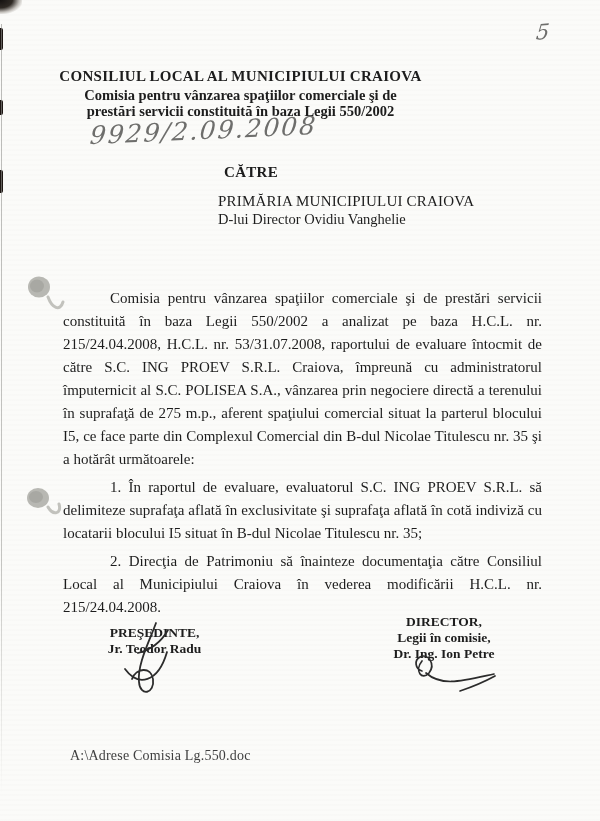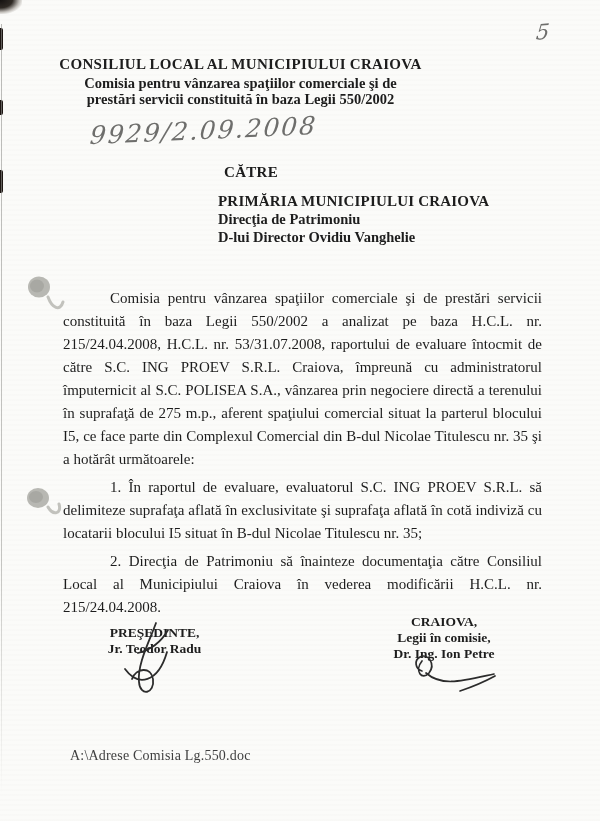--- a/index.html
+++ b/index.html
@@ -39,32 +39,32 @@
     font-size:25px;letter-spacing:2px;
     transform:rotate(-2.5deg) skewX(-8deg);
   }
   .page-number{
     position:absolute;left:536px;top:20px;
     font-size:21px;
     transform:rotate(-5deg) skewX(-10deg);
   }
   
   .letterhead{
-    position:absolute;left:48px;top:56px;width:385px;
+    position:absolute;left:48px;top:68px;width:385px;
     text-align:center;font-weight:bold;line-height:16.5px;
   }
   .letterhead .lh1{font-size:15px;letter-spacing:.3px;margin-bottom:2px;}
   .letterhead .lh2,.letterhead .lh3{font-size:14.5px;}
   .salutation{
     position:absolute;left:218px;top:164px;
     font-weight:bold;font-size:15px;letter-spacing:.3px;margin-left:6px;
   }
   .recipient{
     position:absolute;left:218px;top:192px;
-    font-weight:bold;font-size:14.5px;line-height:18px;
+    font-weight:normal;font-size:14.5px;line-height:18px;
   }
   .recipient .r1{font-size:15px;letter-spacing:.2px;}
   .body-text{
     position:absolute;left:63px;top:287px;width:479px;
     font-size:15px;line-height:23px;text-align:justify;
   }
   .body-text p{margin:0 0 5px;text-indent:47px;font-family:Liberation Serif, serif;}
   .sig-block{
     position:absolute;text-align:center;
     font-weight:bold;font-size:13.5px;line-height:15.8px;
@@ -107,21 +107,20 @@
     <div class="lh1">CONSILIUL LOCAL AL MUNICIPIULUI CRAIOVA</div>
     <div class="lh2">Comisia pentru vânzarea spaţiilor comerciale şi de</div>
     <div class="lh3">prestări servicii constituită în baza Legii 550/2002</div>
   </div>
 
   <div class="handwriting reg-number">9929/2.09.2008</div>
 
   <div class="salutation">CĂTRE</div>
   <div class="recipient">
     <div class="r1">PRIMĂRIA MUNICIPIULUI CRAIOVA</div>
-    <div>Direcţia de Patrimoniu</div>
     <div>D-lui Director Ovidiu Vanghelie</div>
   </div>
 
   <div class="body-text">
     <p>Comisia pentru vânzarea spaţiilor comerciale şi de prestări servicii constituită în baza Legii 550/2002 a analizat pe baza H.C.L. nr. 215/24.04.2008, H.C.L. nr. 53/31.07.2008, raportului de evaluare întocmit de către S.C. ING PROEV S.R.L. Craiova, împreună cu administratorul împuternicit al S.C. POLISEA S.A., vânzarea prin negociere directă a terenului în suprafaţă de 275 m.p., aferent spaţiului comercial situat la parterul blocului I5, ce face parte din Complexul Comercial din B-dul Nicolae Titulescu nr. 35 şi a hotărât următoarele:</p>
     <p>1. În raportul de evaluare, evaluatorul S.C. ING PROEV S.R.L. să delimiteze suprafaţa aflată în exclusivitate şi suprafaţa aflată în cotă indiviză cu locatarii blocului I5 situat în B-dul Nicolae Titulescu nr. 35;</p>
     <p>2. Direcţia de Patrimoniu să înainteze documentaţia către Consiliul Local al Municipiului Craiova în vederea modificării H.C.L. nr. 215/24.04.2008.</p>
   </div>
 
   <div class="sig-block sig-left">
@@ -130,21 +129,21 @@
   </div>
   <svg class="sig-mark left" width="75" height="82" viewBox="0 0 75 82">
     <g fill="none" stroke="#2c2c2c" stroke-width="1.8" stroke-linecap="round">
       <path d="M44 3 C37 22 25 45 27 62 C28 77 43 74 41 59 C39 46 24 48 20 59"></path>
       <path d="M13 49 C26 67 46 63 55 32"></path>
       <path d="M56 10 C48 24 38 30 26 33"></path>
     </g>
   </svg>
 
   <div class="sig-block sig-right">
-    <div>CRAIOVA,</div>
+    <div>DIRECTOR,</div>
     <div>Legii în comisie,</div>
     <div>Dr. Ing. Ion Petre</div>
   </div>
   <svg class="sig-mark right" width="110" height="54" viewBox="0 0 110 54">
     <g fill="none" stroke="#2c2c2c" stroke-width="1.7" stroke-linecap="round">
       <path d="M24 16 C16 26 24 36 31 28 C38 19 30 8 22 12 C16 15 17 24 24 26"></path>
       <path d="M28 28 C44 42 64 36 96 29"></path>
       <path d="M62 46 C74 42 86 37 97 31"></path>
     </g>
   </svg>

